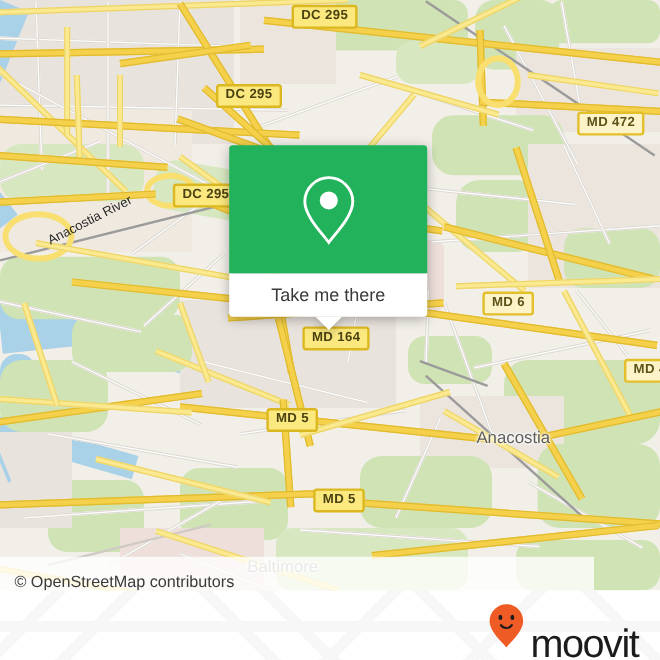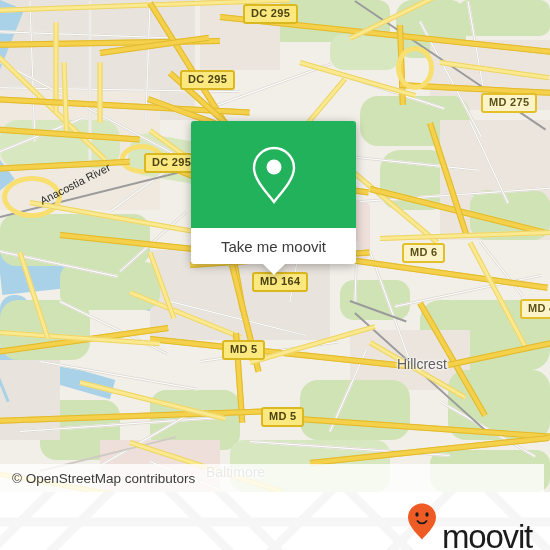--- a/index.html
+++ b/index.html
@@ -69,25 +69,25 @@
     white-space: nowrap;
     font-family: "Liberation Sans", sans-serif;
     transform-origin: 0 0;
   }
 
   
   #attrib {
     position: absolute;
     left: 0;
     top: 464px;
-    width: 544px;
+    width: 495px;
     height: 28px;
     background: rgba(255,255,255,0.78);
     display: flex;
-    align-items: center;
+    align-items: flex-end;
     z-index: 40;
   }
   #attrib span {
     font-size: 13.5px;
     color: #3b3b3b;
     padding-left: 12px;
     font-family: "Liberation Sans", sans-serif;
   }
 
   
@@ -309,49 +309,49 @@
       <div class="road prim" style="left:130px;top:440px;width:160px;height:5px;transform:rotate(18deg);"></div>
       <div class="road mot" style="left:310px;top:460px;width:240px;height:6px;transform:rotate(-6deg);"></div>
       <div class="road prim" style="left:-10px;top:470px;width:140px;height:5px;transform:rotate(10deg);"></div>
       <div class="road prim" style="left:20px;top:250px;width:90px;height:5px;transform:rotate(72deg);"></div>
       <div class="road prim" style="left:150px;top:250px;width:70px;height:5px;transform:rotate(70deg);"></div>
       <div class="road prim" style="left:300px;top:130px;width:70px;height:5px;transform:rotate(-50deg);"></div>
     </div>
 
     <div class="layer">
       <div class="riverlabel" style="left:38px;top:196px;transform:rotate(-27deg);">Anacostia River</div>
-      <div class="placelabel" style="left:397px;top:356px;">Hillcrest</div>
+      <div class="placelabel" style="left:397px;top:356px;">Anacostia</div>
       <div class="placelabel" style="left:206px;top:464px;color:#9a9a9a;">Baltimore</div>
     </div>
 
     <div class="layer">
       <div class="shield strong" style="left:243px;top:4px;">DC 295</div>
       <div class="shield strong" style="left:180px;top:70px;">DC 295</div>
       <div class="shield strong" style="left:144px;top:153px;">DC 295</div>
-      <div class="shield" style="left:481px;top:93px;">MD 275</div>
+      <div class="shield" style="left:481px;top:93px;">MD 472</div>
       <div class="shield" style="left:402px;top:243px;">MD 6</div>
       <div class="shield strong" style="left:252px;top:272px;">MD 164</div>
       <div class="shield" style="left:520px;top:299px;">MD 45</div>
       <div class="shield strong" style="left:222px;top:340px;">MD 5</div>
       <div class="shield strong" style="left:261px;top:407px;">MD 5</div>
     </div>
 
     <div id="attrib">
       <span>© OpenStreetMap contributors</span>
     </div>
 
     <div id="card">
       <div id="card-head">
         <svg width="54" height="62" viewBox="0 0 54 62">
           <path d="M27 4 C16 4 7 13 7 24 C7 36 21 50 27 58 C33 50 47 36 47 24 C47 13 38 4 27 4 Z" fill="none" stroke="#ffffff" stroke-width="2.4"></path>
           <circle cx="27" cy="23" r="7.5" fill="#ffffff"></circle>
         </svg>
       </div>
       <div id="card-foot">
-        <span id="card-foot-label">Take me moovit</span>
+        <span id="card-foot-label">Take me there</span>
         <span id="card-tail"></span>
       </div>
     </div>
 
   </div>
 
   <div id="footer">
     <svg id="footer-watermark" viewBox="0 0 550 58" preserveAspectRatio="none">
       <g stroke="#efefef" stroke-width="9" fill="none">
         <path d="M-20 70 L70 -20"></path>

